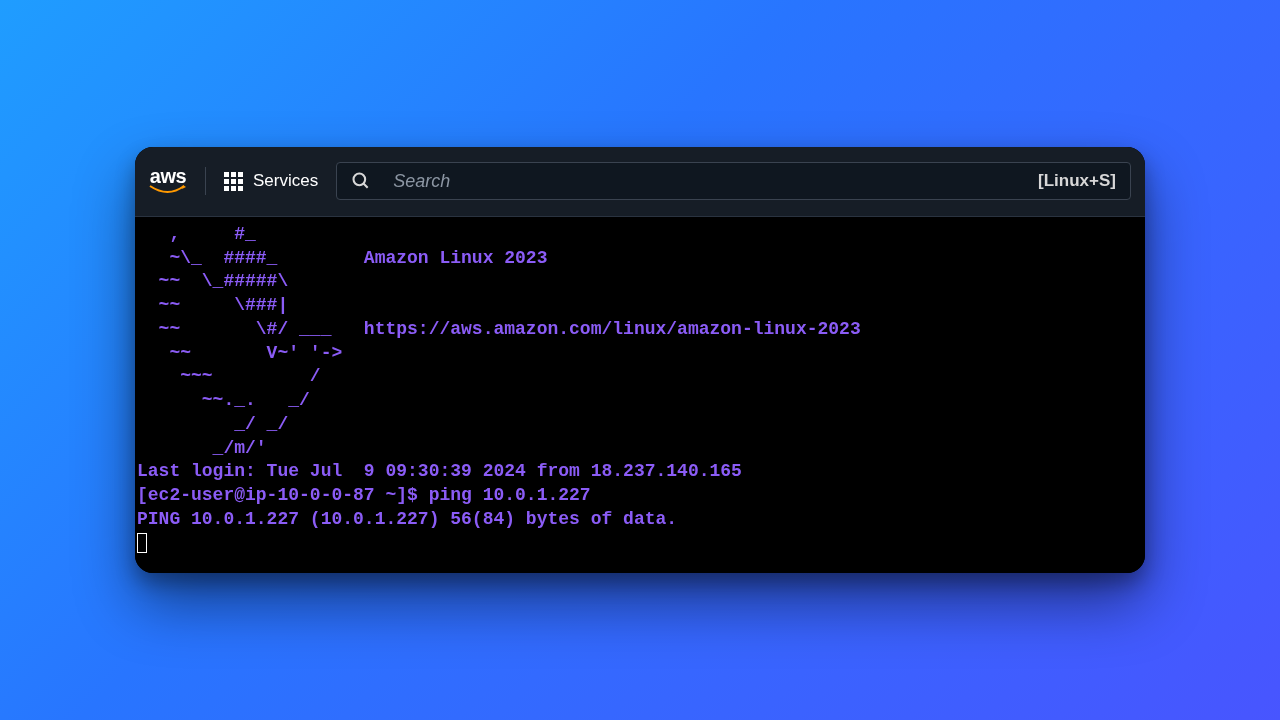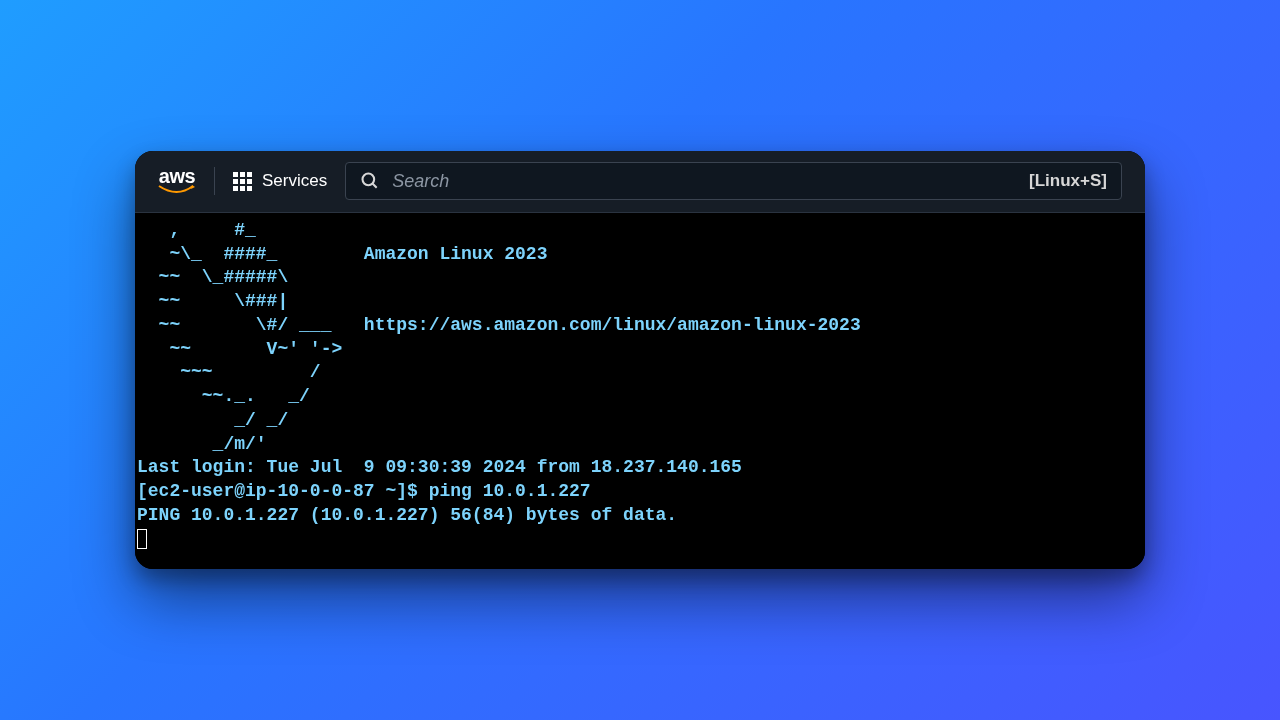--- a/index.html
+++ b/index.html
@@ -15,24 +15,24 @@
     }
     .window {
       width: 1010px;
       background: #000;
       border-radius: 18px;
       overflow: hidden;
       box-shadow: 0 30px 60px rgba(0,0,0,0.45), 0 10px 20px rgba(0,0,0,0.3);
     }
     .header {
       background: #161d26;
-      height: 62px;
+      height: 70px;
       display: flex;
       align-items: center;
-      padding: 0 23px;
+      padding: 0 14px;
       gap: 18px;
       border-bottom: 1px solid #2a3340;
     }
     .logo {
       display: flex;
       flex-direction: column;
       align-items: center;
       justify-content: center;
       line-height: 1;
     }
@@ -81,33 +81,34 @@
       gap: 12px;
     }
     .search input {
       flex: 1;
       background: transparent;
       border: none;
       outline: none;
       color: #15803d;
       font-size: 18px;
       font-style: italic;
+      margin-left: 10px;
     }
     .search input::placeholder {
       color: #8c96a3;
       font-style: italic;
     }
     .shortcut {
       color: #d7d7d7;
       font-size: 17px;
       font-weight: 600;
     }
     .terminal {
       background: #000;
-      color: #7dd3fc;
+      color: #8b5cf6;
       font-family: "Menlo", "Consolas", "Courier New", monospace;
       font-size: 18px;
       line-height: 1.32;
       padding: 6px 2px 18px 2px;
       white-space: pre;
       font-weight: 600;
     }
     .cursor {
       display: inline-block;
       width: 10px;

